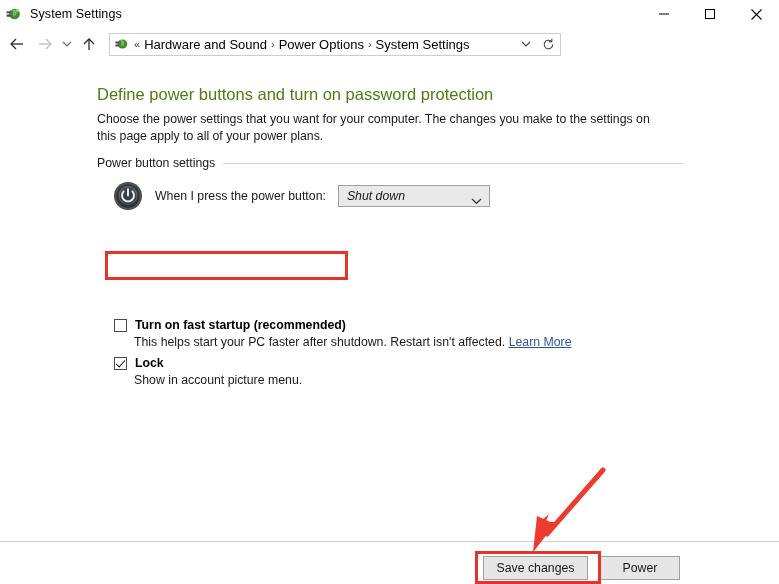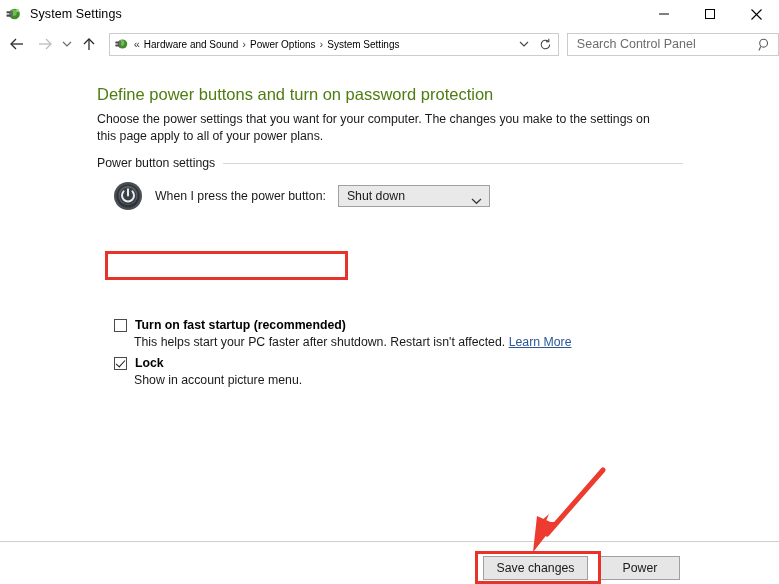--- a/index.html
+++ b/index.html
@@ -67,21 +67,21 @@
     background: #ffffff;
     display: flex; align-items: center;
     position: relative;
   }
   #addr-icon { width: 16px; height: 16px; margin-left: 4px; position: relative; flex:0 0 auto; }
   .chev-sep {
     color: #3c3c3c; font-size: 11px;
     padding: 0 4px; user-select: none;
   }
   .crumb {
-    font-size: 10px; color: #000000;
+    font-size: 13px; color: #000000;
     white-space: nowrap;
   }
   #addr-dropdown {
     position: absolute; right: 24px; top: 0; bottom: 0;
     width: 20px; display: flex; align-items: center; justify-content: center;
   }
   #addr-refresh {
     position: absolute; right: 2px; top: 0; bottom: 0;
     width: 20px; display: flex; align-items: center; justify-content: center;
   }
@@ -141,20 +141,21 @@
   #power-label {
     margin-left: 12px; font-size: 12.3px; color: #1a1a1a; white-space: nowrap;
   }
   #power-select {
     margin-left: 12px;
     width: 152px; height: 22px;
     border: 1px solid #a0a0a0;
     background: #e9e9e9;
     display: flex; align-items: center;
     position: relative;
+    font-style: italic;
   }
   #power-select .val {
     font-size: 12.3px; color: #1a1a1a; margin-left: 8px;
   }
   #power-select .arr {
     position: absolute; right: 7px; top: 5px;
   }
 
   .cbrow { position: absolute; display: flex; align-items: flex-start; }
   .cbox {
@@ -306,29 +307,20 @@
           </svg>
       </span>
       <span id="addr-refresh">
         <svg width="13" height="13" viewBox="0 0 14 14">
           <path d="M11.5 7a4.6 4.6 0 1 1-1.4-3.3" fill="none" stroke="#3a3a3a" stroke-width="1.1"></path>
           <polyline points="10.6,0.8 10.6,4.0 7.4,4.0" fill="none" stroke="#3a3a3a" stroke-width="1.1"></polyline>
         </svg>
       </span>
     </div>
 
-    <div id="searchbox">
-      <input id="search-input" type="text" placeholder="Search Control Panel" style="">
-      <span id="search-icon">
-        <svg width="13" height="14" viewBox="0 0 13 14">
-          <circle cx="5.6" cy="5.2" r="3.9" fill="none" stroke="#5a5a5a" stroke-width="1.1"></circle>
-          <line x1="2.8" y1="8.4" x2="0.9" y2="12.6" stroke="#5a5a5a" stroke-width="1.1"></line>
-        </svg>
-      </span>
-    </div>
   </div>
 
   <div id="content">
 
     <div id="page-title">Define power buttons and turn on password protection</div>
     <div id="page-desc">Choose the power settings that you want for your computer. The changes you make to the settings on this page apply to all of your power plans.</div>
 
     <div class="section-head" id="sec-power">
       <span class="lbl">Power button settings</span>
       <span class="rule"></span>

